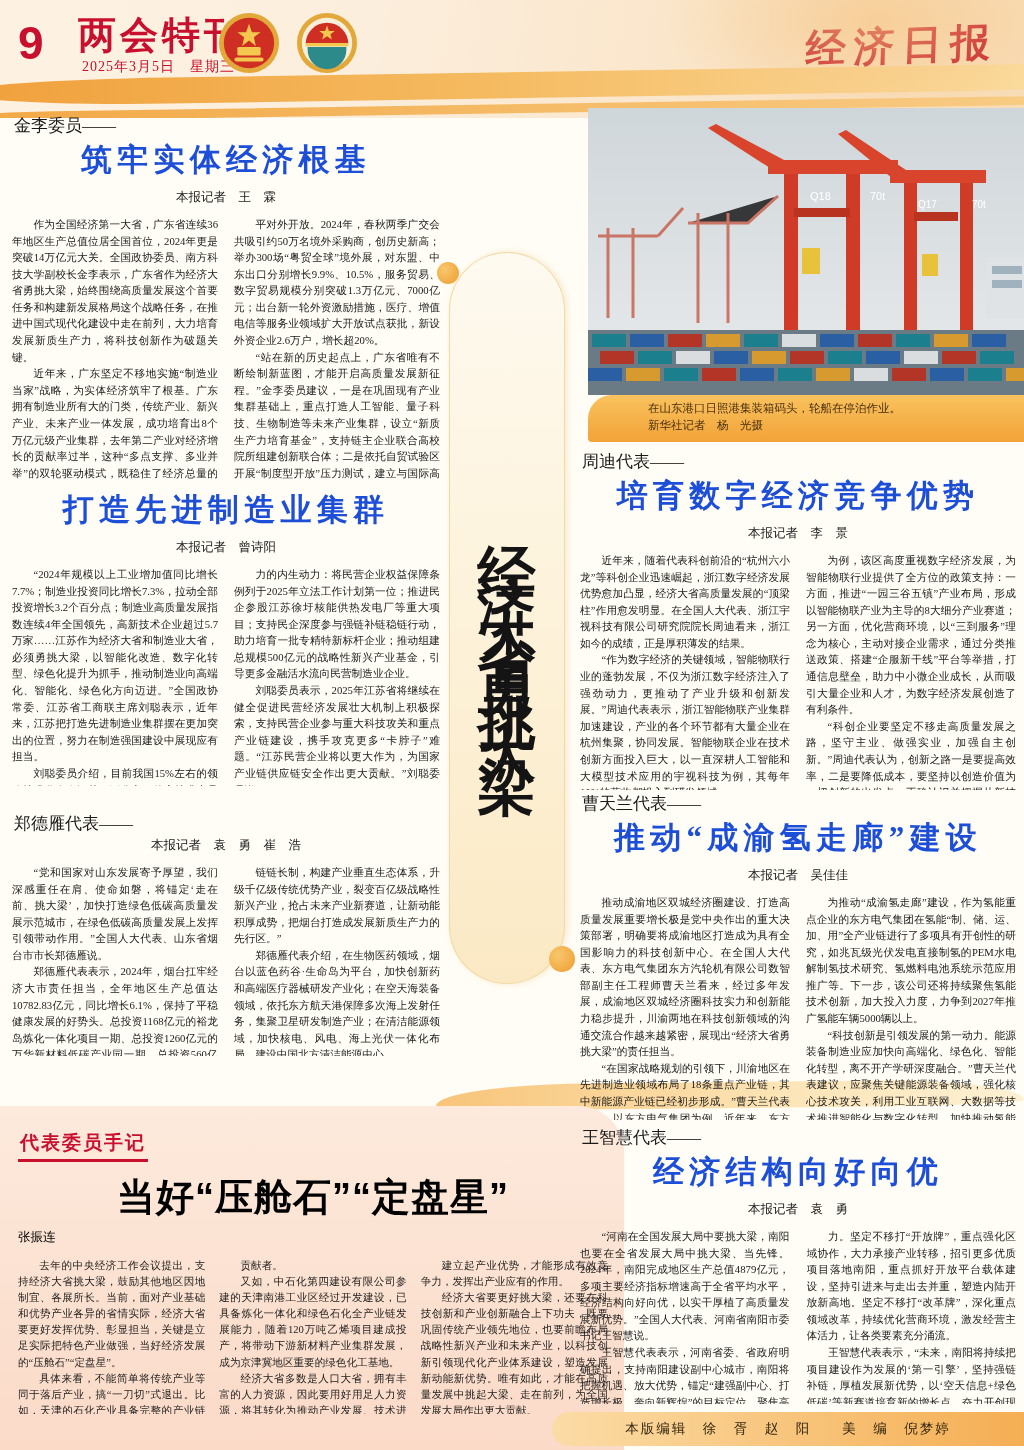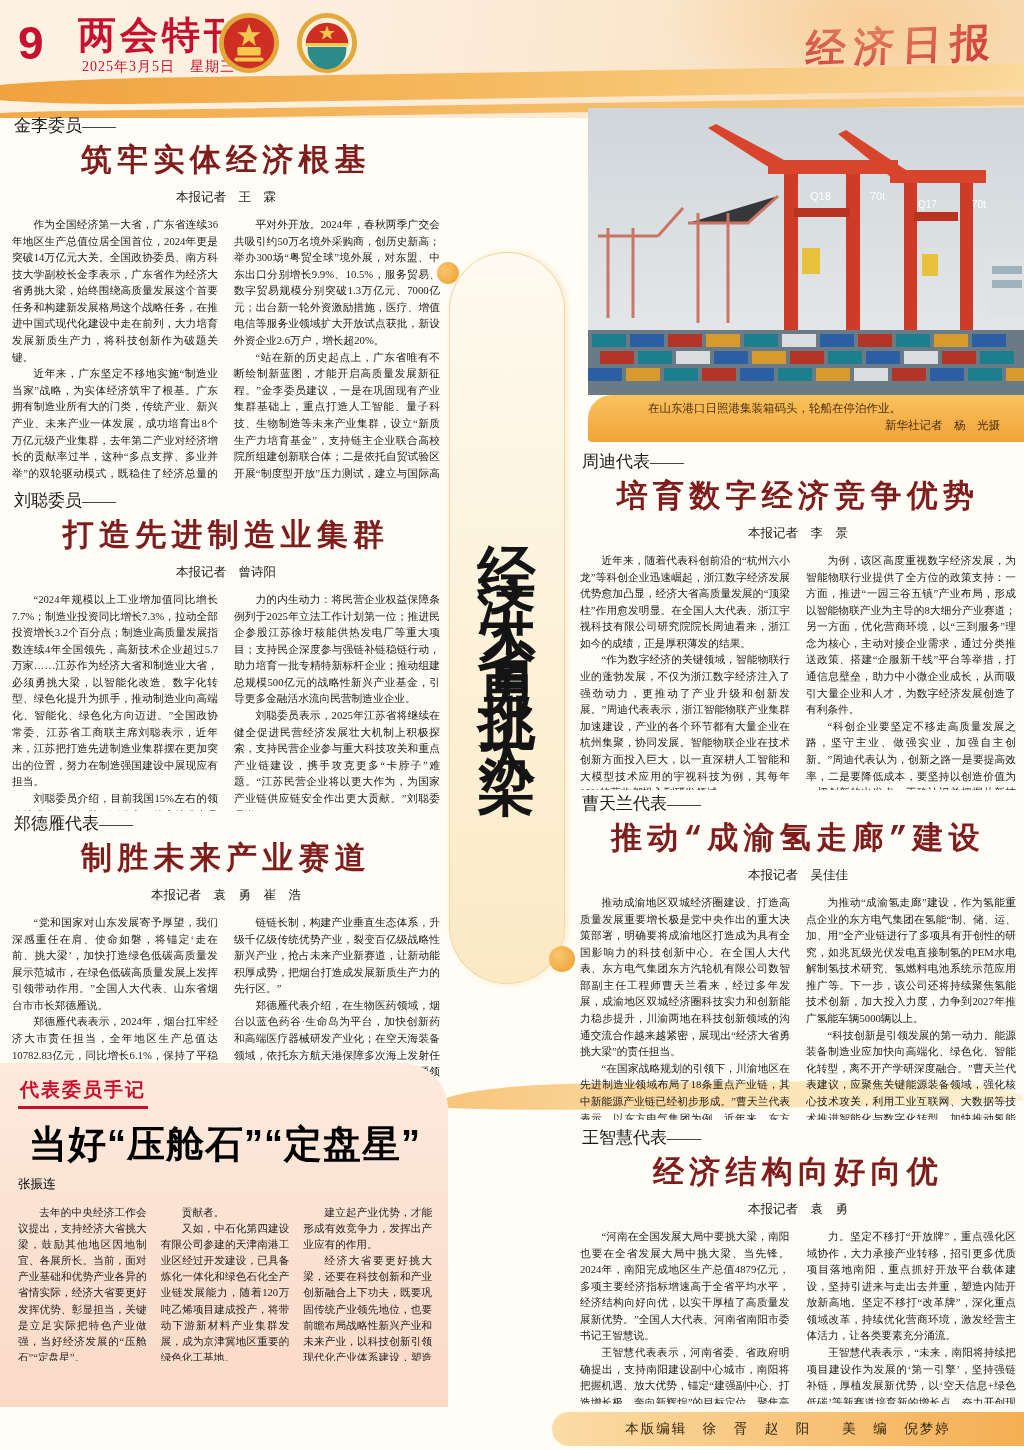--- a/index.html
+++ b/index.html
@@ -38,45 +38,45 @@
   .dot{position:absolute;border-radius:50%;background:radial-gradient(circle at 35% 35%,#f8c76e,#ef9c2e);}
   .dot1{left:437px;top:262px;width:22px;height:22px;}
   .dot2{left:549px;top:946px;width:26px;height:26px;}
   .swooshB{position:absolute;left:436px;top:1082px;width:588px;height:26px;
           background:linear-gradient(90deg,#f6b65a,#fbdfa8 60%,#fdeecb);
           border-radius:50%/160% 160% 40% 40%;transform:rotate(-.6deg);opacity:.8;}
 
   
   .article{position:absolute;}
   .kicker{font-size:17px;color:#1a1a1a;margin:0 0 2px 2px;}
-  .title{margin:0 0 8px;text-align:center;font-family:Liberation Mono, monospace;
-         font-weight:900;color:#7f1d1d;font-size:31px;letter-spacing:.17em;white-space:nowrap;}
+  .title{margin:0 0 8px;text-align:center;font-family:Liberation Serif, serif;
+         font-weight:900;color:#1d4ed8;font-size:31px;letter-spacing:.17em;white-space:nowrap;}
   .byline{text-align:center;font-size:12.5px;color:#222;margin-bottom:10px;}
   .cols{display:flex;gap:16px;overflow:hidden;}
   .col{flex:1;font-size:10.7px;line-height:1.55;text-align:justify;color:#191919;overflow:hidden;}
   .col p{margin:0;text-indent:2em;}
   #a1{left:12px;top:114px;width:428px;} #a1 .cols{height:268px;}
   #a2{left:12px;top:489px;width:428px;} #a2 .cols{height:220px;}
   #a4{left:12px;top:812px;width:428px;} #a4 .cols{height:192px;}
   #a3{left:580px;top:450px;width:436px;} #a3 .cols{height:238px;}
   #a5{left:580px;top:792px;width:436px;} #a5 .cols{height:226px;}
   #a7{left:580px;top:1126px;width:436px;} #a7 .cols{height:176px;gap:17px;}
 
   
   .photo{position:absolute;left:576px;top:108px;width:440px;height:334px;margin-left:12px;}
   .photo svg{display:block;}
   .caption{height:47px;background:linear-gradient(180deg,#f9c25e,#f2a338);
            font-size:11.5px;color:#4a3010;padding:6px 14px 0 60px;box-sizing:border-box;
            border-radius:24px 0 0 4px;}
-  .caption .credit{text-align:right;margin-top:2px;padding-right:14px;}
-
-  
-  .notebook{position:absolute;left:0;top:1063px;width:448px;height:344px;
+  .caption .credit{margin-top:2px;padding-right:14px;}
+
+  
+  .notebook{position:absolute;left:0;top:1106px;width:624px;height:344px;
            background:linear-gradient(180deg,#fdeadc 0%,#fbe0cf 60%,#fbdac8 100%);
-           border-radius:0 46px 0 0;padding:14px 16px 0 18px;box-sizing:border-box;}
+           border-radius:0 46px 0 0;padding:24px 16px 0 18px;box-sizing:border-box;}
   .nb-label{display:inline-block;color:#c8102e;font-weight:900;font-size:19px;
            font-family:"Liberation Sans",sans-serif;border-bottom:3px solid #c8102e;
            padding:0 2px 3px;letter-spacing:2px;}
   .nb-title{text-align:center;font-family:"Liberation Sans",sans-serif;font-weight:900;
            font-size:38px;color:#000;margin:10px 0 6px;letter-spacing:1px;white-space:nowrap;}
   .nb-author{text-align:left;font-size:12.5px;}
   .nb-cols{display:flex;gap:14px;height:168px;overflow:hidden;}
   .nb-col{flex:1;font-size:10.6px;line-height:1.52;text-align:justify;color:#1c1c1c;overflow:hidden;margin-top:12px;}
   .nb-col p{margin:0;text-indent:2em;}
 
@@ -225,21 +225,20 @@
           <p>近年来，广东坚定不移地实施“制造业当家”战略，为实体经济筑牢了根基。广东拥有制造业所有大的门类，传统产业、新兴产业、未来产业一体发展，成功培育出8个万亿元级产业集群，去年第二产业对经济增长的贡献率过半，这种“多点支撑、多业并举”的双轮驱动模式，既稳住了经济总量的稳定增长，又实现了发展质量的提升。</p>
         </div>
       <div class="col">
           <p>平对外开放。2024年，春秋两季广交会共吸引约50万名境外采购商，创历史新高；举办300场“粤贸全球”境外展，对东盟、中东出口分别增长9.9%、10.5%，服务贸易、数字贸易规模分别突破1.3万亿元、7000亿元；出台新一轮外资激励措施，医疗、增值电信等服务业领域扩大开放试点获批，新设外资企业2.6万户，增长超20%。</p>
           <p>“站在新的历史起点上，广东省唯有不断绘制新蓝图，才能开启高质量发展新征程。”金李委员建议，一是在巩固现有产业集群基础上，重点打造人工智能、量子科技、生物制造等未来产业集群，设立“新质生产力培育基金”，支持链主企业联合高校院所组建创新联合体；二是依托自贸试验区开展“制度型开放”压力测试，建立与国际高标准经贸规则衔接的“湾区标准”体系；三是建设“珠三角研发+粤东西北制造”的产业协作模式，将新型城镇化与乡村振兴深度衔接，激活县域经济增长空间。</p>
         </div>
     </div>
   </section>
 
   <section class="article" id="a2">
-    <div class="kicker">刘聪委员——</div>
     <h2 class="title">打造先进制造业集群</h2>
     <div class="byline">本报记者　曾诗阳</div>
     <div class="cols">
       <div class="col">
           <p>“2024年规模以上工业增加值同比增长7.7%；制造业投资同比增长7.3%，拉动全部投资增长3.2个百分点；制造业高质量发展指数连续4年全国领先，高新技术企业超过5.7万家……江苏作为经济大省和制造业大省，必须勇挑大梁，以智能化改造、数字化转型、绿色化提升为抓手，推动制造业向高端化、智能化、绿色化方向迈进。”全国政协常委、江苏省工商联主席刘聪表示，近年来，江苏把打造先进制造业集群摆在更加突出的位置，努力在制造强国建设中展现应有担当。</p>
           <p>刘聪委员介绍，目前我国15%左右的领跑技术分布在江苏，五分之一的高技术产品出口是“江苏制造”。其中，江苏民营企业贡献了90%的高新技术产业产值。据了解，截至2024年底，江苏省有国家级专精特新“小巨人”企业超过2000家，其中民营企业占比超过80%。</p>
         </div>
       <div class="col">
           <p>力的内生动力：将民营企业权益保障条例列于2025年立法工作计划第一位；推进民企参股江苏徐圩核能供热发电厂等重大项目；支持民企深度参与强链补链稳链行动，助力培育一批专精特新标杆企业；推动组建总规模500亿元的战略性新兴产业基金，引导更多金融活水流向民营制造业企业。</p>
           <p>刘聪委员表示，2025年江苏省将继续在健全促进民营经济发展壮大机制上积极探索，支持民营企业参与重大科技攻关和重点产业链建设，携手攻克更多“卡脖子”难题。“江苏民营企业将以更大作为，为国家产业链供应链安全作出更大贡献。”刘聪委员说。</p>
@@ -258,21 +257,20 @@
         </div>
       <div class="col">
           <p>为例，该区高度重视数字经济发展，为智能物联行业提供了全方位的政策支持：一方面，推进“一园三谷五镇”产业布局，形成以智能物联产业为主导的8大细分产业赛道；另一方面，优化营商环境，以“三到服务”理念为核心，主动对接企业需求，通过分类推送政策、搭建“企服新干线”平台等举措，打通信息壁垒，助力中小微企业成长，从而吸引大量企业和人才，为数字经济发展创造了有利条件。</p>
           <p>“科创企业要坚定不移走高质量发展之路，坚守主业、做强实业，加强自主创新。”周迪代表认为，创新之路一是要提高效率，二是要降低成本，要坚持以创造价值为一切创新的出发点，正确认识并把握从新技术到新产品、再到新解决方案的产业链逻辑，用原创突破从源头解决问题，让商业运行遵循成本、效率、价值等市场准则，尊重规律加强创新，提升创新主体市场竞争力。</p>
         </div>
     </div>
   </section>
 
   <section class="article" id="a4">
     <div class="kicker">郑德雁代表——</div>
-    <h2 class="title">制胜未来产业赛道</h2>
     <div class="byline">本报记者　袁　勇　崔　浩</div>
     <div class="cols">
       <div class="col">
           <p>“党和国家对山东发展寄予厚望，我们深感重任在肩、使命如磐，将锚定‘走在前、挑大梁’，加快打造绿色低碳高质量发展示范城市，在绿色低碳高质量发展上发挥引领带动作用。”全国人大代表、山东省烟台市市长郑德雁说。</p>
           <p>郑德雁代表表示，2024年，烟台扛牢经济大市责任担当，全年地区生产总值达10782.83亿元，同比增长6.1%，保持了平稳健康发展的好势头。总投资1168亿元的裕龙岛炼化一体化项目一期、总投资1260亿元的万华新材料低碳产业园一期、总投资560亿元的潍柴—比亚迪新能源动力产业园一期投产，中日韩创新合作中心落户，国家微纳制造创新中心获批……烟台高质量发展的新动能、新优势加速集聚。</p>
         </div>
       <div class="col">
           <p>链链长制，构建产业垂直生态体系，升级千亿级传统优势产业，裂变百亿级战略性新兴产业，抢占未来产业新赛道，让新动能积厚成势，把烟台打造成发展新质生产力的先行区。”</p>
           <p>郑德雁代表介绍，在生物医药领域，烟台以蓝色药谷·生命岛为平台，加快创新药和高端医疗器械研发产业化；在空天海装备领域，依托东方航天港保障多次海上发射任务，集聚卫星研发制造产业；在清洁能源领域，加快核电、风电、海上光伏一体化布局，建设中国北方清洁能源中心。</p>
         </div>

